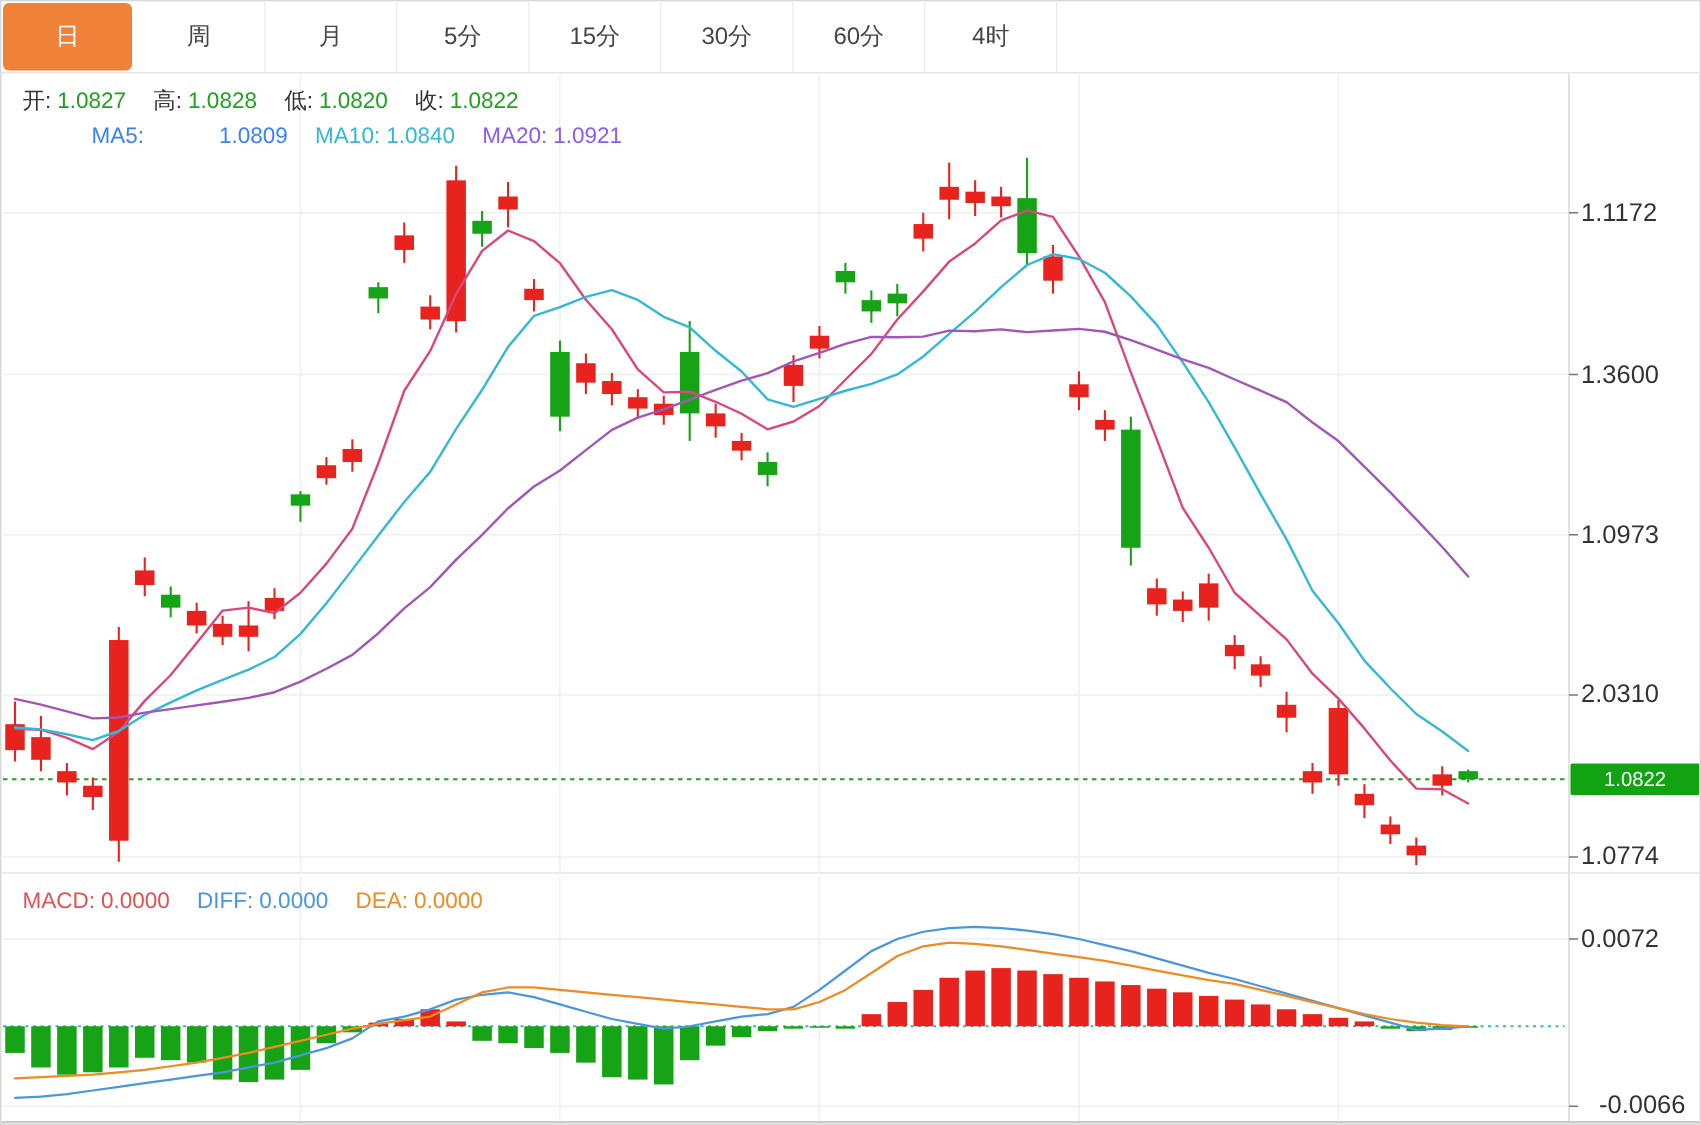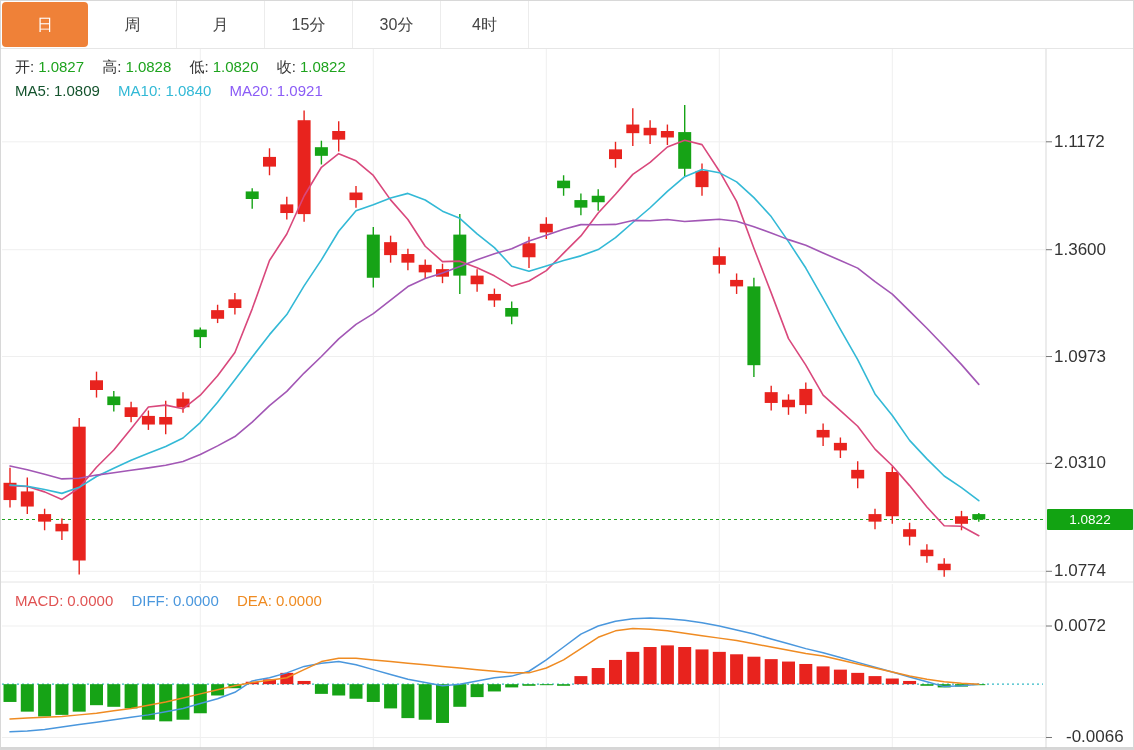--- a/index.html
+++ b/index.html
@@ -23,21 +23,21 @@
     background:#ef8138; color:#fff; border-radius:4px;
     border-right:none; height:45px; line-height:45px; margin:1px;
     width:86px;
   }
   
   .legend{position:absolute; z-index:4; font-size:15px; white-space:nowrap;}
   .legend span{margin-right:4px;}
   .legend .grp{margin-right:14px;}
   .lbl{color:#333;}
   .val-green{color:#1ea31e;}
-  .ma5{color:#14532d;} .ma10{color:#33b9d6;} .ma20{color:#8b5cf6;}
+  .ma5{color:#3b82f6;margin-left:46px;} .ma10{color:#33b9d6;} .ma20{color:#8b5cf6;}
   .macdc{color:#e05353;} .diffc{color:#4a97dd;} .deac{color:#ef8b22;}
   #ohlc-legend{left:14px; top:57px;}
   #ma-legend{left:14px; top:81px;}
   #macd-legend{left:14px; top:591px;}
   
   #chart-svg{position:absolute; left:0; top:0; z-index:1;}
   
   .tick-label{
     position:absolute; left:1053px; font-size:17px; color:#333;
     z-index:3; line-height:16px;
@@ -50,22 +50,24 @@
 </style>
 </head>
 <body>
 
 <div class="app">
 
   <div class="toolbar">
     <div class="tab active">日</div>
     <div class="tab">周</div>
     <div class="tab">月</div>
+    <div class="tab">5分</div>
     <div class="tab">15分</div>
     <div class="tab">30分</div>
+    <div class="tab">60分</div>
     <div class="tab">4时</div>
   </div>
 
   <svg id="chart-svg" width="1134" height="750">
       <line x1="1" y1="140.80324543610504" x2="1045" y2="140.80324543610504" stroke="#efefef" stroke-width="1"></line>
       <line x1="1" y1="248.71399594320474" x2="1045" y2="248.71399594320474" stroke="#efefef" stroke-width="1"></line>
       <line x1="1" y1="355.5456389452336" x2="1045" y2="355.5456389452336" stroke="#efefef" stroke-width="1"></line>
       <line x1="1" y1="462.3772819472624" x2="1045" y2="462.3772819472624" stroke="#efefef" stroke-width="1"></line>
       <line x1="1" y1="570.2880324543621" x2="1045" y2="570.2880324543621" stroke="#efefef" stroke-width="1"></line>
       <line x1="199.3" y1="48" x2="199.3" y2="580" stroke="#efefef" stroke-width="1"></line>

